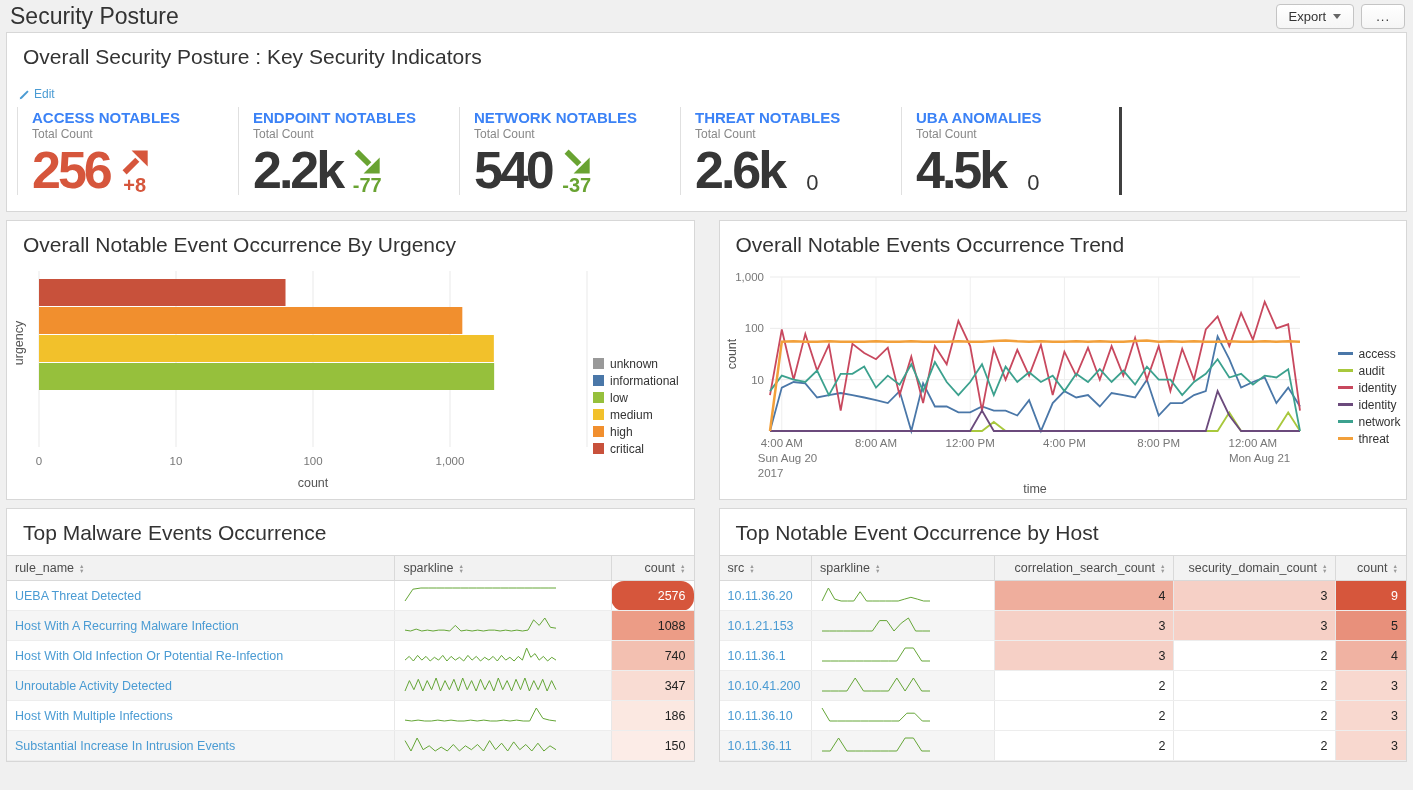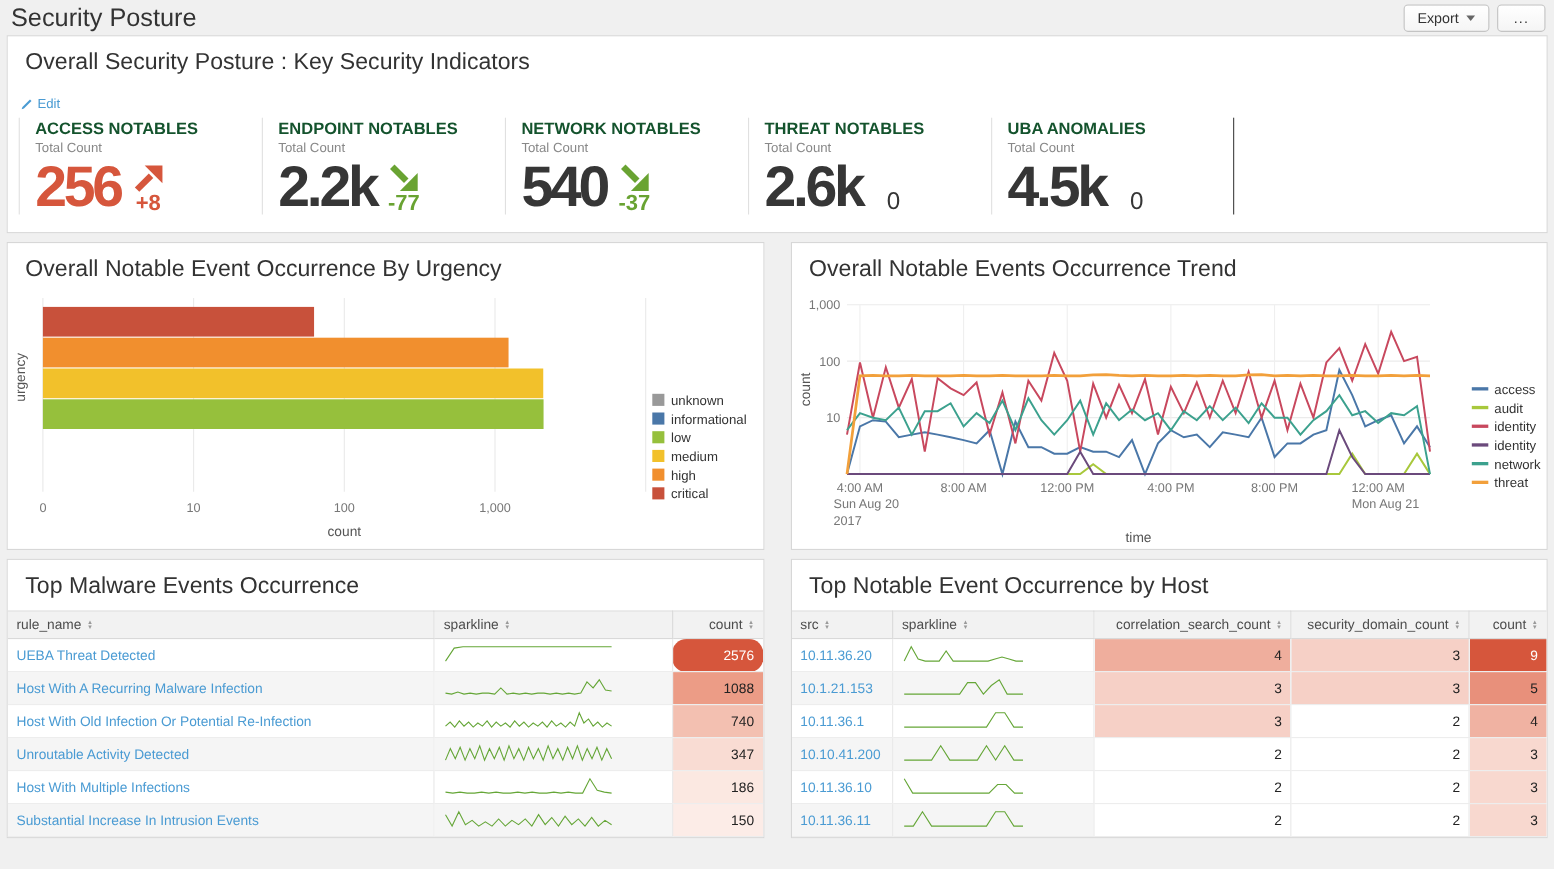--- a/index.html
+++ b/index.html
@@ -19,22 +19,22 @@
   .content { padding:0 6px; }
   .panel { background:#fff; border:1px solid #d7d7d7; }
   .row { display:flex; gap:24px; margin-top:8px; }
   .panel-title { font-size:21px; color:#333; padding:12px 16px 4px 16px; }
 
   
   .ksi-panel { padding-bottom:16px; }
   .ksi-edit { display:flex; align-items:center; gap:4px; color:#4a9bd3; font-size:12px; padding:14px 0 6px 12px; cursor:pointer; width:70px; }
   .kpi-row { display:flex; padding-left:10px; }
   .kpi { border-left:1px solid #e0e0e0; padding:2px 14px 0 14px; width:221px; }
-  .kpi:last-child { border-right:1px solid #404040; }
-  .kpi-label { font-size:15px; font-weight:bold; color:#14532d; white-space:nowrap; }
+  .kpi:last-child { border-right:3px solid #404040; }
+  .kpi-label { font-size:15px; font-weight:bold; color:#3b82f6; white-space:nowrap; }
   .kpi-sub { font-size:12px; color:#888; margin-top:1px; }
   .kpi-value-row { display:flex; align-items:flex-end; margin-top:6px; }
   .kpi-value { font-size:52px; font-weight:bold; line-height:0.92; letter-spacing:-3px; }
   .kpi-delta { display:flex; flex-direction:column; align-items:center; margin-left:10px; }
   .kpi-delta-num { font-size:20px; font-weight:bold; line-height:1; margin-top:-2px; }
   .kpi-zero { font-size:22px; color:#333; margin-left:22px; line-height:1.1; }
 
   
   .chart-panel { flex:1; height:280px; overflow:hidden; }
   .chart-body { display:flex; padding:2px 4px 0 4px; }

